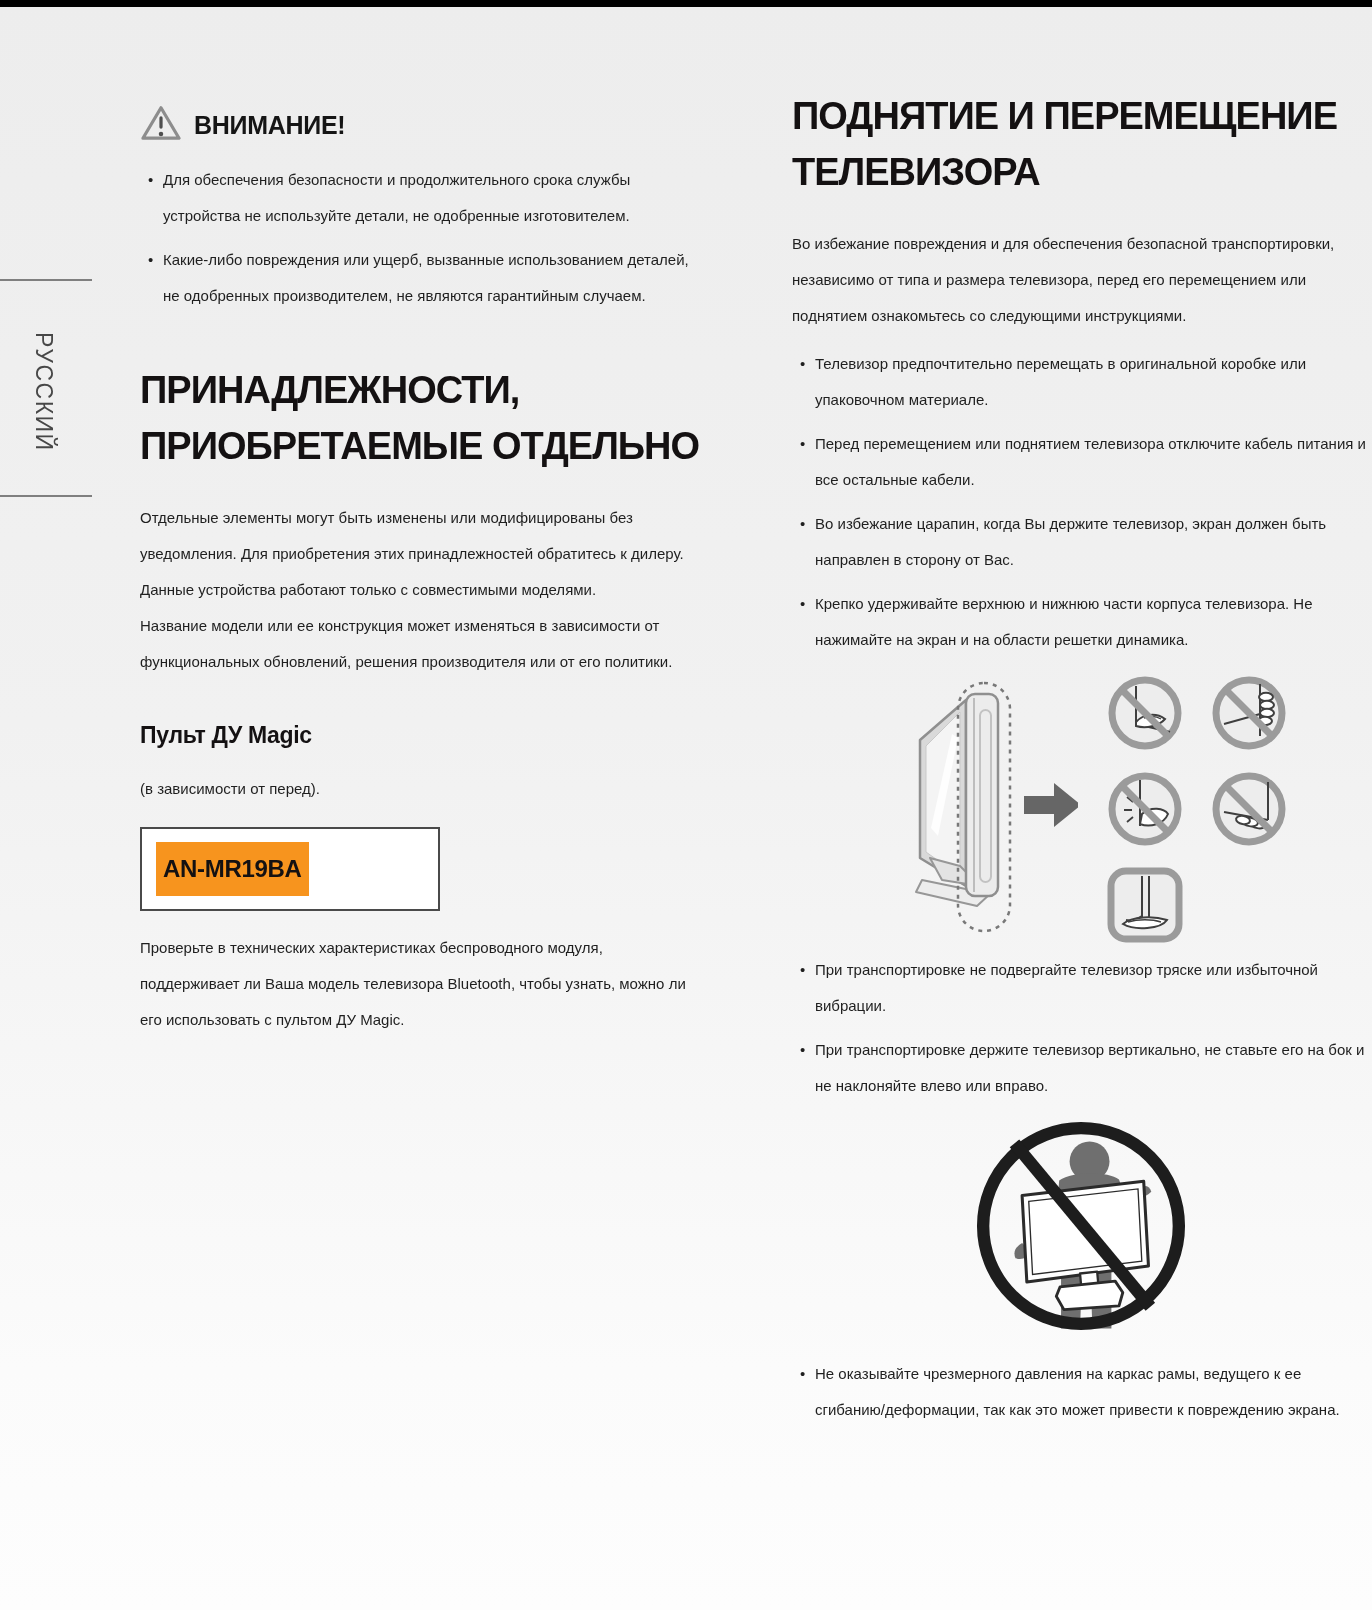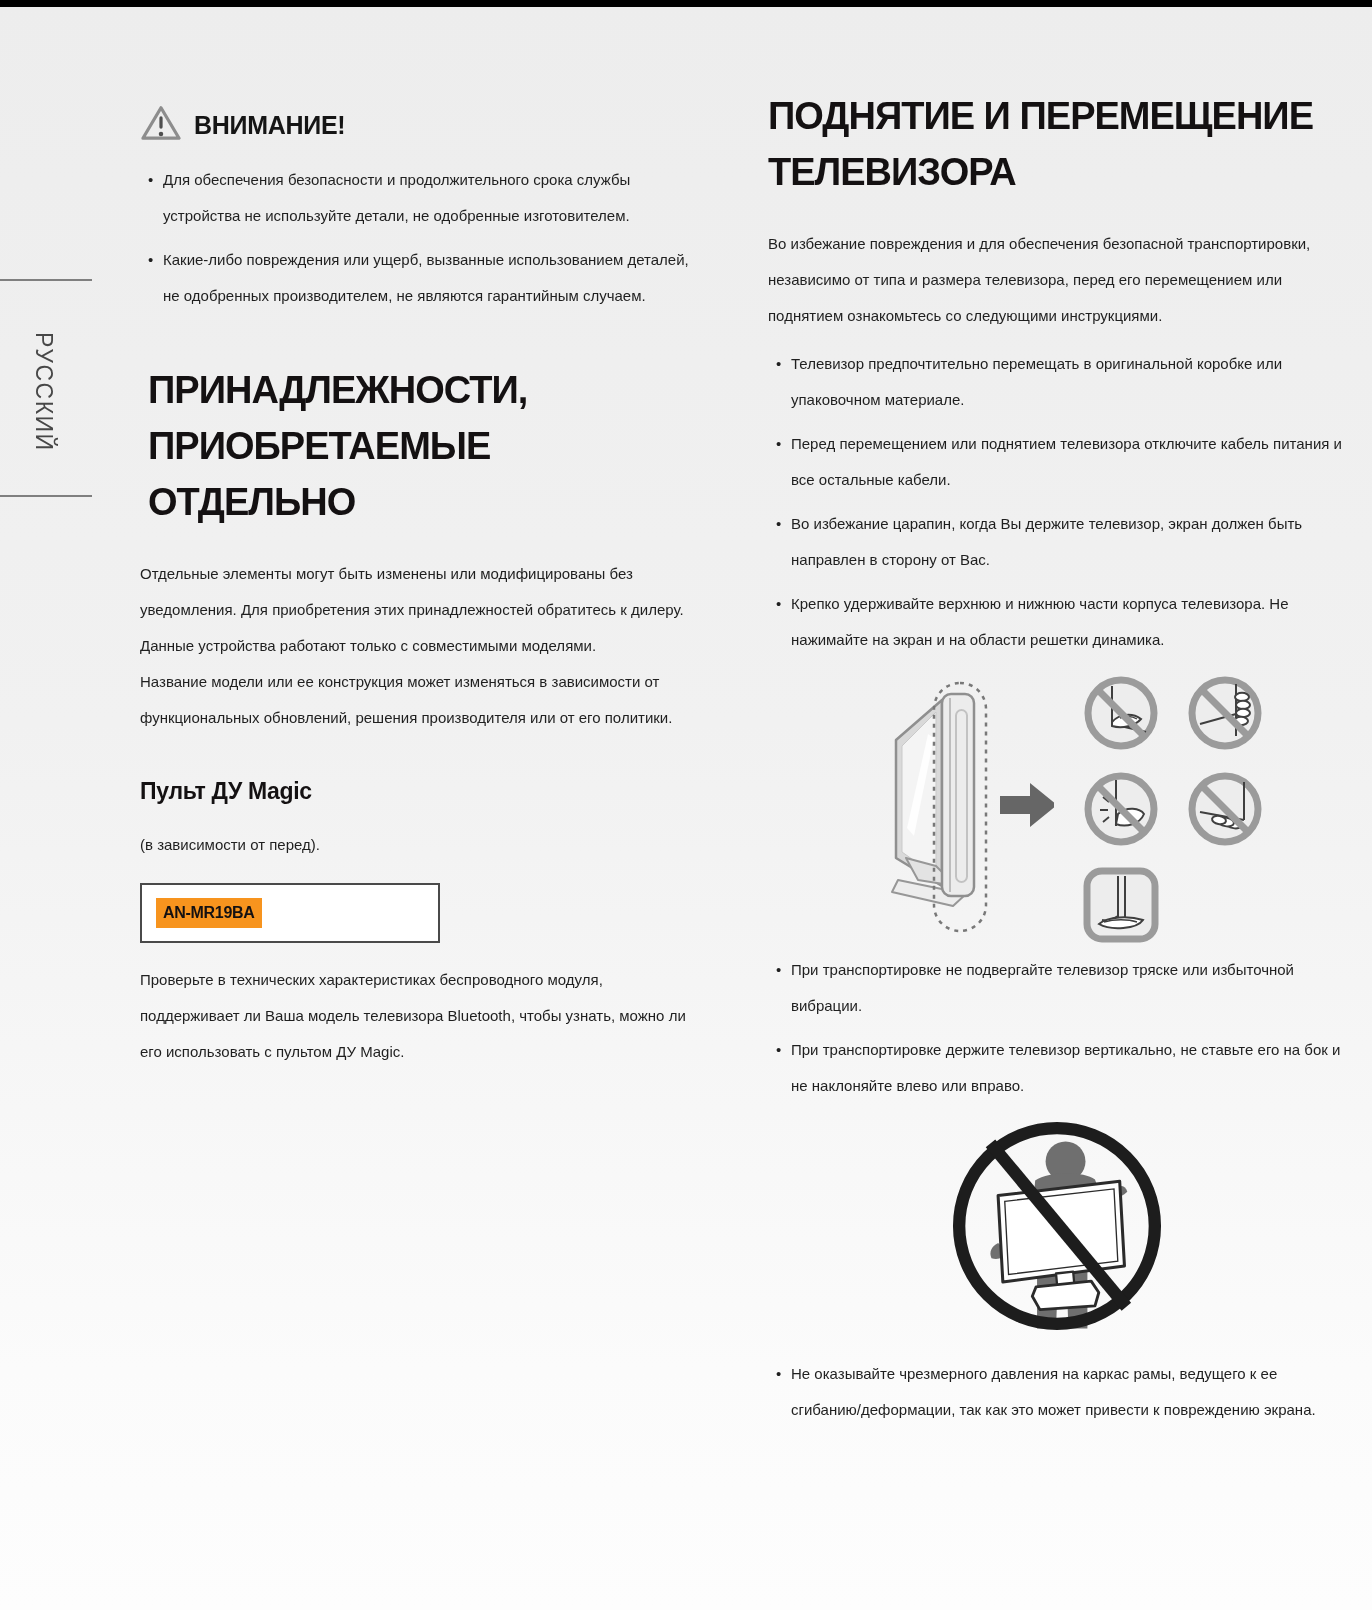--- a/index.html
+++ b/index.html
@@ -16,49 +16,49 @@
   
   .side-rule{position:absolute;left:0;width:92px;border-top:2px solid #7f7f7f;}
   .side-rule.top{top:279px;}
   .side-rule.bottom{top:495px;}
   .side-label{
     position:absolute;left:30px;top:332px;
     writing-mode:vertical-rl;
     font-size:23px;letter-spacing:1.5px;color:#474747;
   }
   
-  .columns{display:flex;}
+  .columns{display:flex;gap:24px;}
   .col{box-sizing:border-box;}
   .col.left{width:565px;margin-left:140px;}
   .col.right{width:578px;margin-left:63px;}
   p,li{font-size:15px;line-height:36px;margin:0;}
   
   .warning-header{display:flex;align-items:center;gap:12px;margin-top:104px;}
   .warning-title{font-size:25px;font-weight:700;letter-spacing:-0.3px;color:#151515;}
   ul.bullets{list-style:none;margin:16px 0 0 0;padding:0 0 0 8px;}
   ul.bullets li{position:relative;padding-left:15px;margin-bottom:8px;}
   ul.bullets li::before{content:"•";position:absolute;left:0;top:0;}
   
   h1{
     font-size:38px;line-height:56px;font-weight:700;
     letter-spacing:-1px;color:#141112;margin:0;
   }
-  .col.left h1{margin-top:48px;margin-left:8px;}
+  .col.left h1{margin-top:48px;}
   .col.right h1{margin-top:88px;}
   h2{font-size:23px;font-weight:700;color:#141112;margin:42px 0 0 0;letter-spacing:-0.3px;}
   .col.left p.para-first{margin-top:26px;}
   .col.left p.para-follow{}
   .note{margin-top:22px;}
   .model-box{
     margin-top:20px;width:268px;background:#fff;
     border:2px solid #4a4a4a;padding:13px 14px;
   }
   .model-highlight{
     display:inline-block;background:#F7941E;color:#141112;
-    font-weight:700;font-size:16px;padding:6px 7px;letter-spacing:-0.3px;
+    font-weight:700;font-size:24px;padding:13px 7px;letter-spacing:-0.3px;
   }
   .after-box{margin-top:19px;}
   .col.right .intro{margin-top:26px;}
   .col.right ul.bullets{margin-top:12px;}
   
   .illustration{position:relative;height:272px;margin-top:10px;}
   .tv-illustration{position:absolute;left:86px;top:0;}
   .icon-grid{
     position:absolute;left:314px;top:6px;
     display:grid;grid-template-columns:78px 78px;gap:14px 26px;

